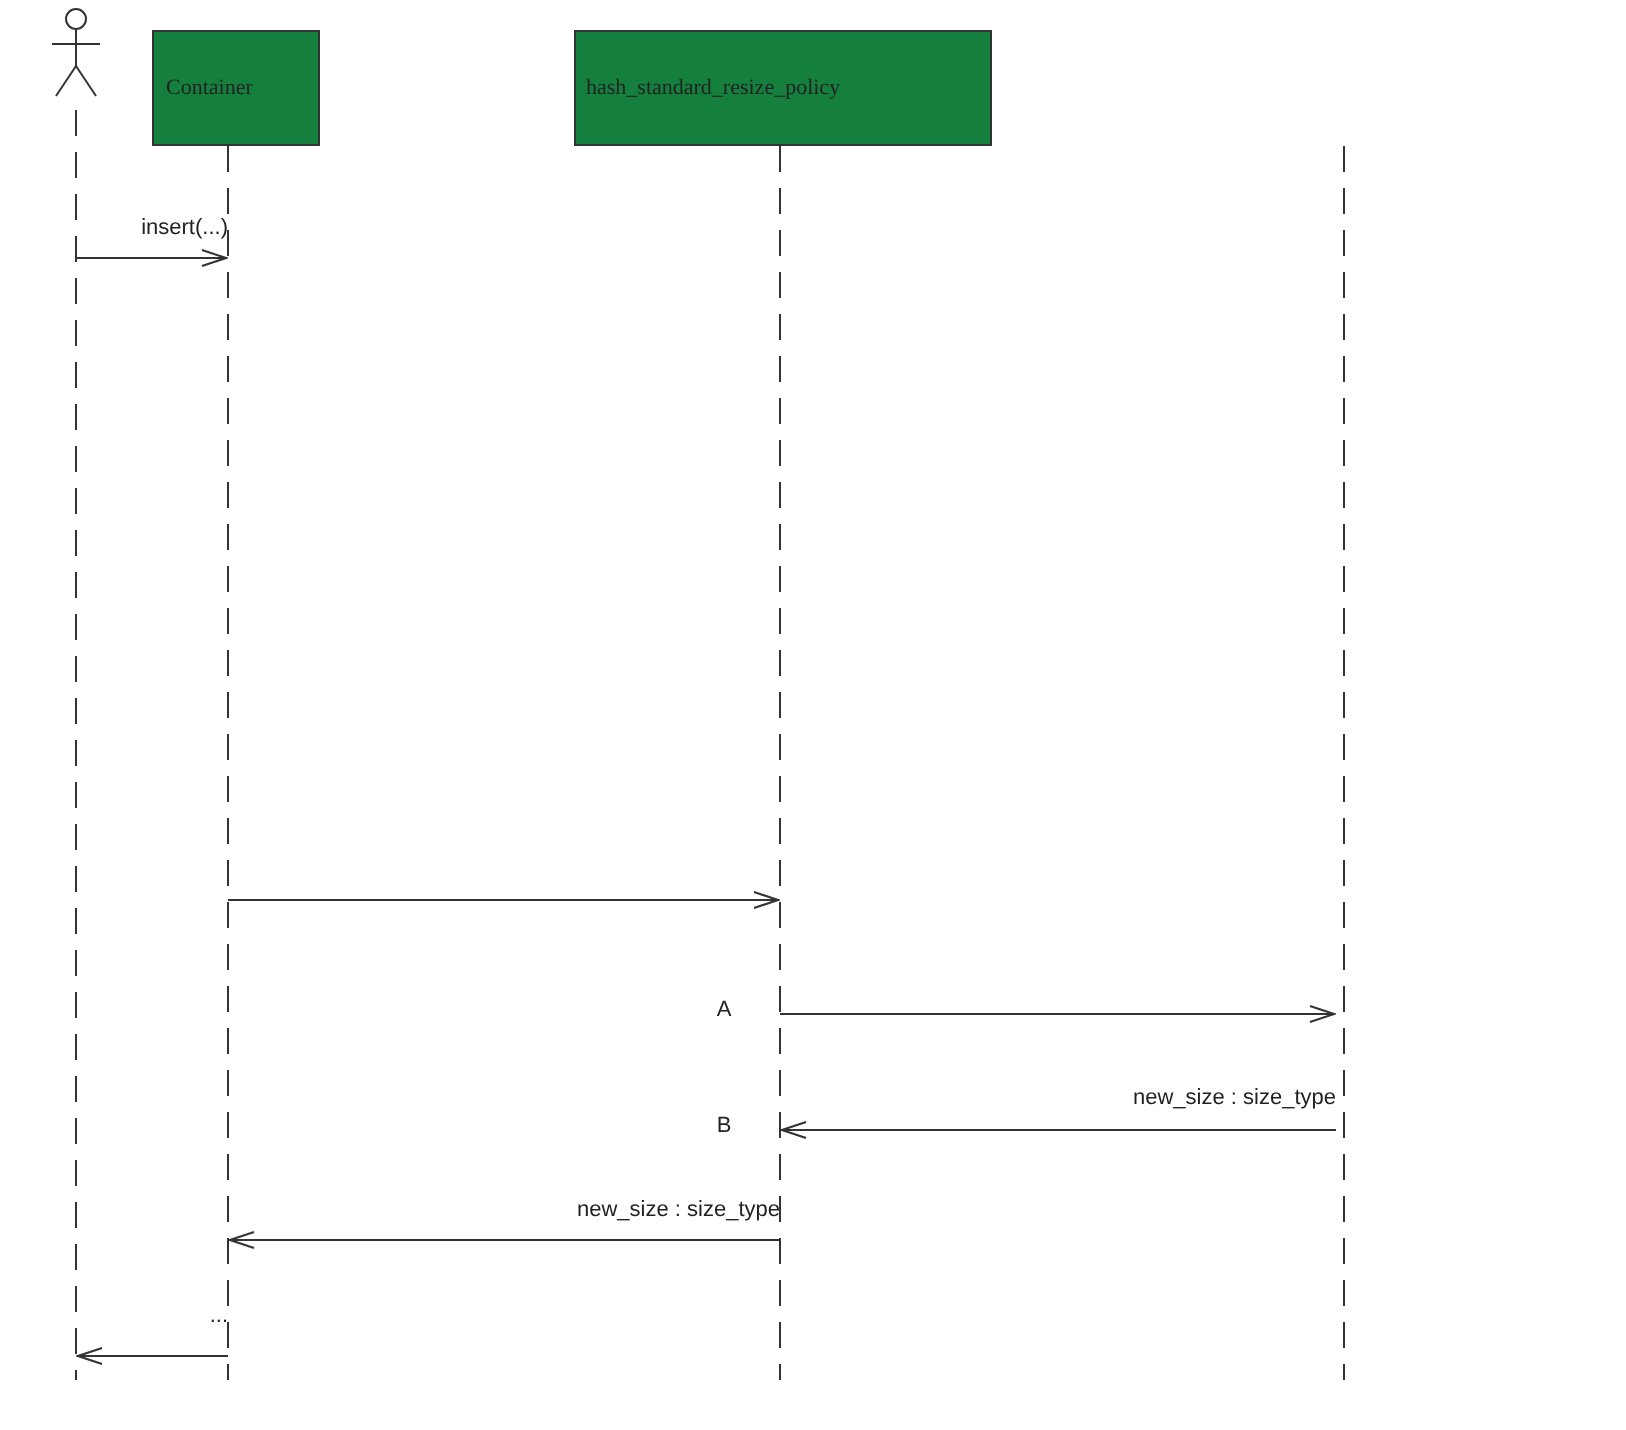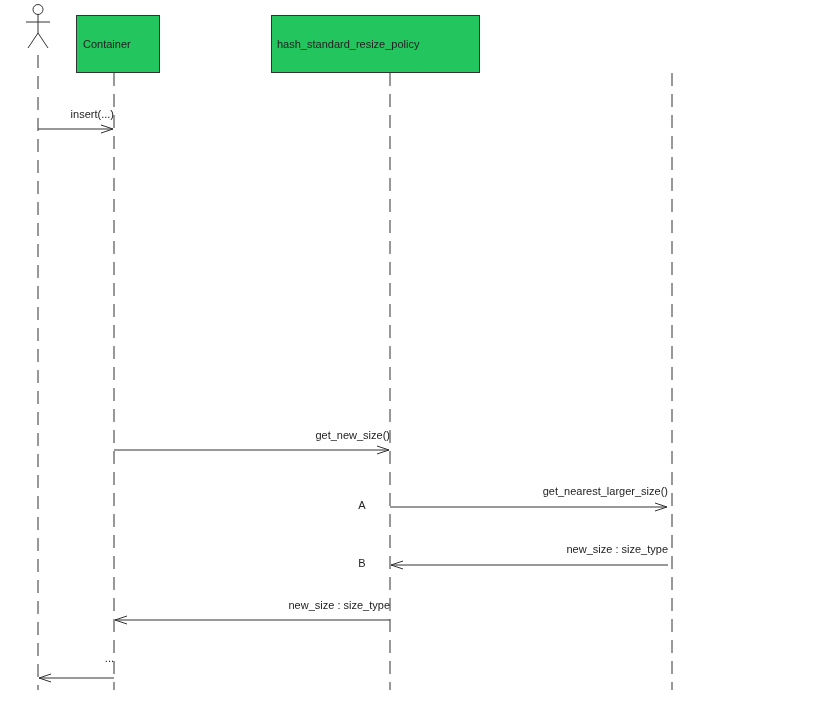--- a/index.html
+++ b/index.html
@@ -19,27 +19,28 @@
   .layer {
     position: absolute;
     left: 0;
     top: 0;
   }
   .pbox {
     position: absolute;
     top: 15px;
     height: 56px;
     border: 1px solid #333333;
-    background: #22c55e;
+    background: #15803d;
     display: flex;
     align-items: center;
     font-size: 11px;
     line-height: 13px;
     white-space: nowrap;
     box-sizing: content-box;
+    font-family: Liberation Serif, serif;
   }
   .mlabel {
     position: absolute;
     font-size: 11px;
     line-height: 13px;
     text-align: right;
     white-space: nowrap;
   }
   .alabel {
     position: absolute;
@@ -86,27 +87,25 @@
     <line x1="114" y1="450" x2="389" y2="450" marker-end="url(#arr)"></line>
     <line x1="390" y1="507" x2="667" y2="507" marker-end="url(#arr)"></line>
     <line x1="668" y1="565" x2="391" y2="565" marker-end="url(#arr)"></line>
     <line x1="390" y1="620" x2="115" y2="620" marker-end="url(#arr)"></line>
     <line x1="114" y1="678" x2="39" y2="678" marker-end="url(#arr)"></line>
   </svg>
 
   <div class="pbox" style="left:76px; width:76px; padding-left:6px;">
     <span>Container</span>
   </div>
-  <div class="pbox" style="left:271px; width:202px; padding-left:5px;">
+  <div class="pbox" style="left:287px; width:202px; padding-left:5px;">
     <span>hash_standard_resize_policy</span>
   </div>
 
   <div class="mlabel" style="left:38px;  width:76px;  top:108px;">insert(...)</div>
-  <div class="mlabel" style="left:114px; width:276px; top:429px;">get_new_size()</div>
-  <div class="mlabel" style="left:390px; width:278px; top:485px;">get_nearest_larger_size()</div>
   <div class="mlabel" style="left:390px; width:278px; top:543px;">new_size : size_type</div>
   <div class="mlabel" style="left:114px; width:276px; top:599px;">new_size : size_type</div>
   <div class="mlabel" style="left:38px;  width:76px;  top:652px;">...</div>
 
   <div class="alabel" style="left:353px; top:499px;">A</div>
   <div class="alabel" style="left:353px; top:557px;">B</div>
 
 </div>
 
 </body></html>

